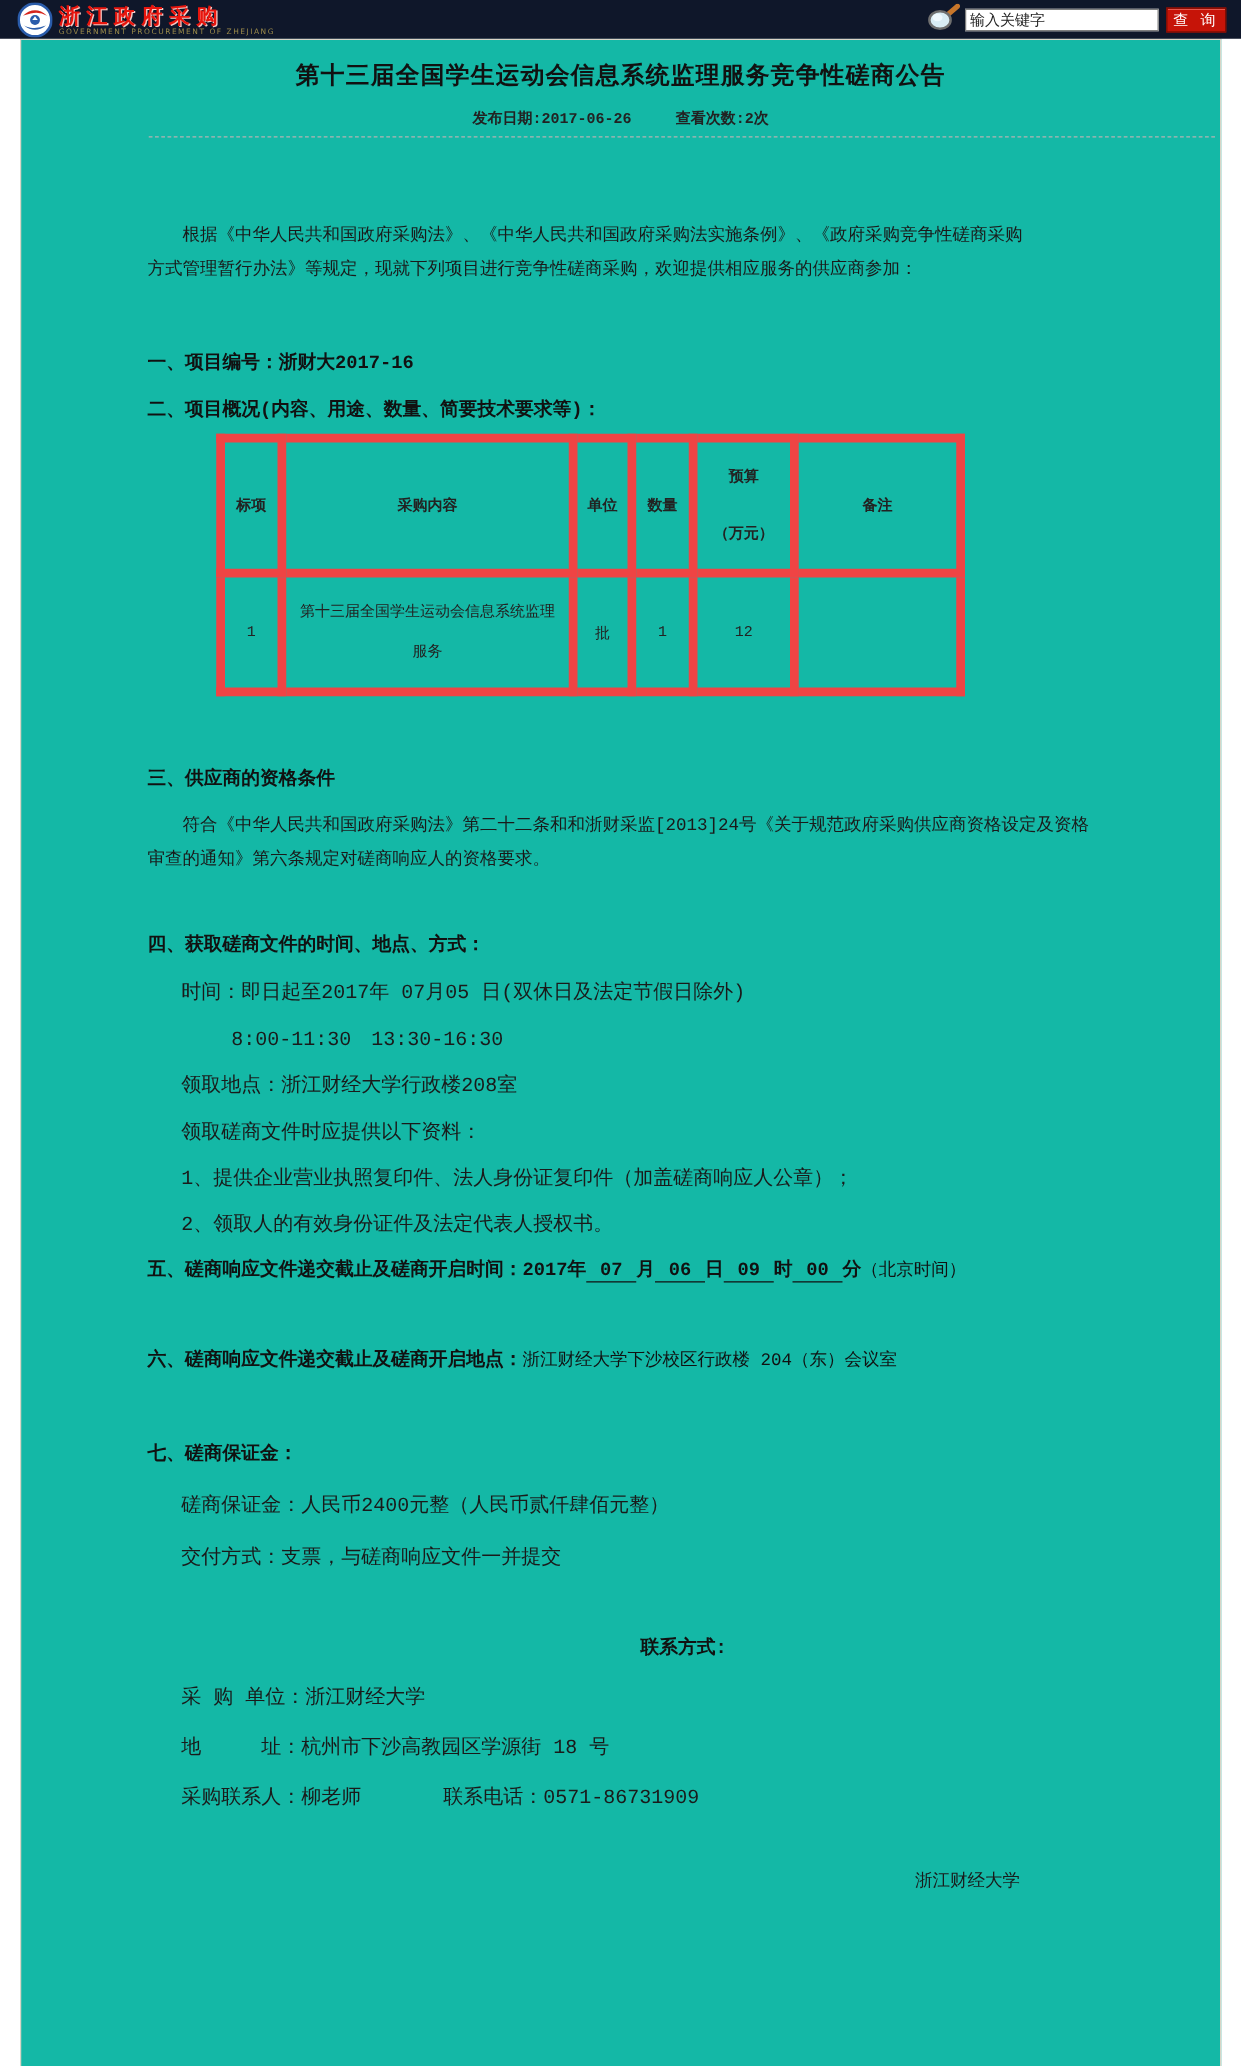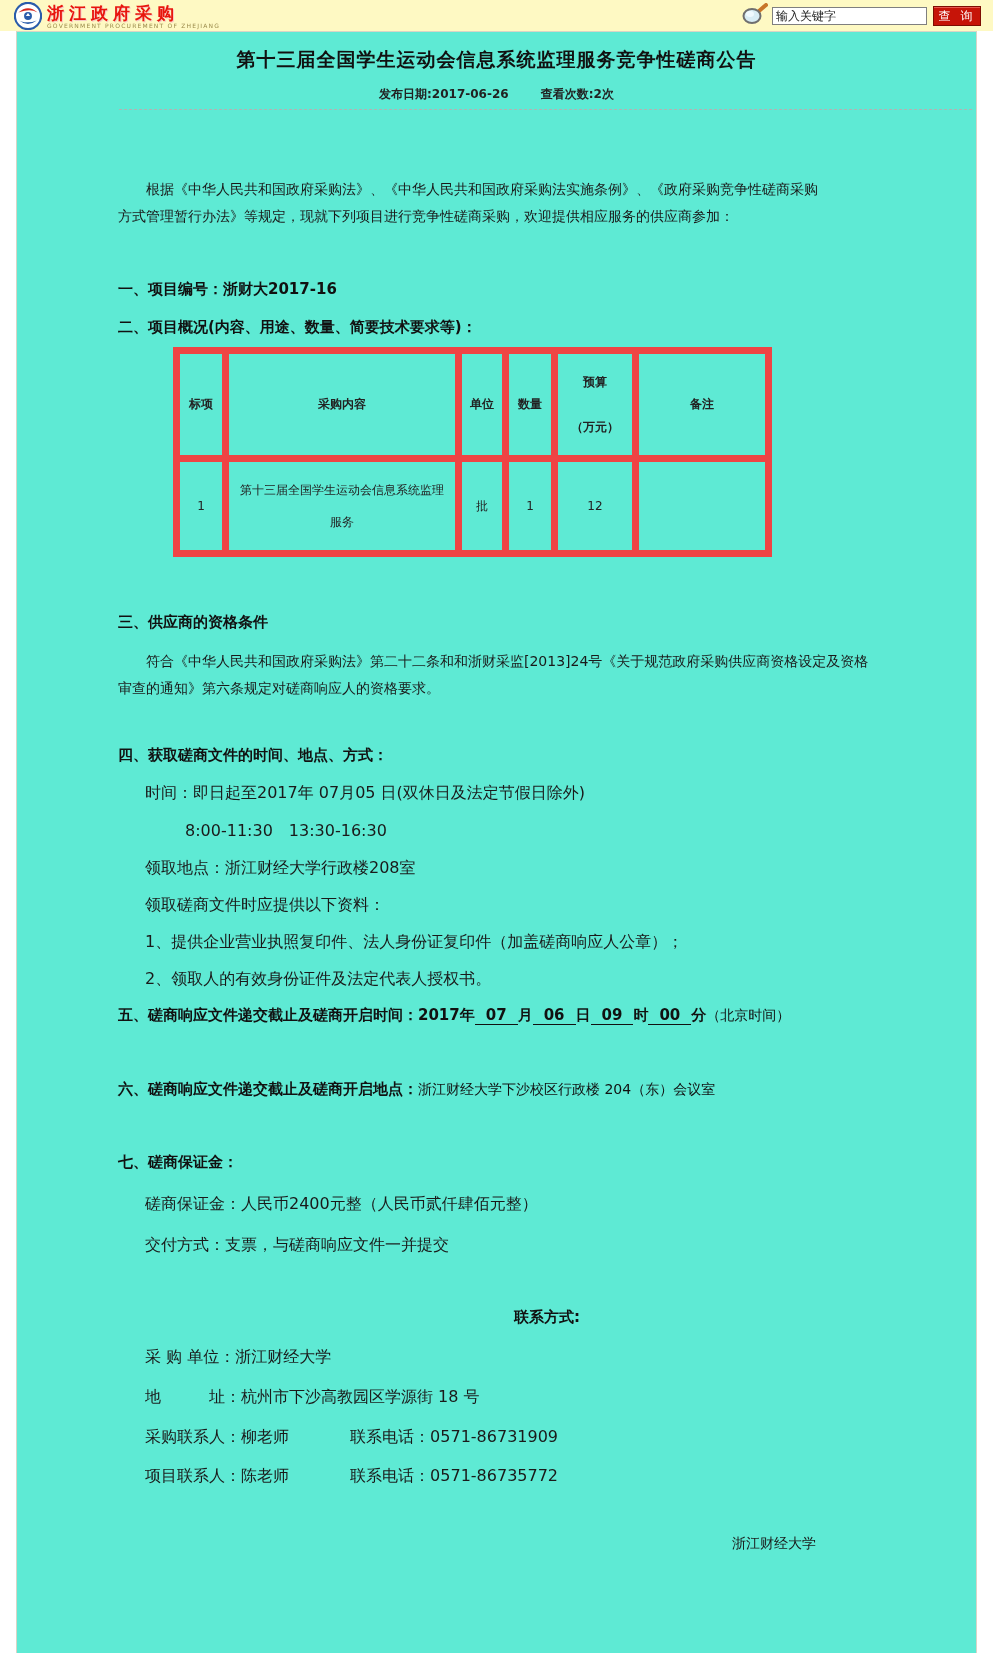--- a/index.html
+++ b/index.html
@@ -1,37 +1,37 @@
 <!DOCTYPE html>
 <html><head>
 <meta charset="utf-8">
 <style>
   * { margin:0; padding:0; box-sizing:border-box; }
   html,body { width:993px; background:#ffffff; font-family:"DejaVu Sans", sans-serif; }
   body { height:1653px; overflow:hidden; position:relative; }
 
   
-  .site-header { height:31px; background:#fef9c3; position:relative; }
+  .site-header { height:31px; background:#0f172a; position:relative; }
   .logo { position:absolute; left:14px; top:2px; display:flex; align-items:flex-start; cursor:pointer; }
   .logo-icon { width:28px; height:28px; display:block; }
   .logo-text { margin-left:5px; padding-top:2px; }
   .logo-title { color:#e8150d; font-weight:bold; font-size:17px; letter-spacing:5px; line-height:18px; white-space:nowrap;
                 text-shadow:1px 1px 0 #f7c9c5; }
   .logo-subtitle { color:#9a8a4a; font-size:6px; letter-spacing:1.2px; line-height:7px; white-space:nowrap; }
   .search-area { position:absolute; right:12px; top:3px; display:flex; align-items:center; }
   .search-icon { width:26px; height:22px; margin-right:4px; }
   .search-input { width:155px; height:18px; border:1px solid #7f7f7f; background:#fff; font-size:12px;
                   padding:0 3px; color:#222; font-family:"DejaVu Sans", sans-serif; }
   .search-btn { margin-left:6px; width:48px; height:20px; background:#c61408; color:#fff; border:1px solid #7e0d02;
                 font-size:12px; letter-spacing:3px; line-height:18px; cursor:pointer; font-family:"DejaVu Sans", sans-serif;
                 box-shadow:inset 0 1px 0 #e8584e; }
 
   
-  .content { margin:0 16px; min-height:1622px; background:#5eead4; border:1px solid #d8d4c6; border-bottom:none;
-             color:#1a1a1a; }
+  .content { margin:0 16px; min-height:1622px; background:#14b8a6; border:1px solid #d8d4c6; border-bottom:none;
+             color:#1a1a1a;font-family:Liberation Mono, monospace; }
 
   .page-title { text-align:center; padding-top:15px; font-size:19px; font-weight:bold; color:#111; letter-spacing:1px; }
   .meta-line { text-align:center; margin-top:13px; font-size:12px; font-weight:bold; color:#222; }
   .meta-line span { margin:0 14px; }
   .dashed-divider { border-top:1px dashed #b3b3b3; height:0; margin:6px 4px 0 102px; }
 
   .intro { margin:66px 148px 0 101px; font-size:14px; line-height:27px; text-indent:2em; color:#1a1a1a; }
 
   .sec-heading { margin-left:101px; font-size:15px; font-weight:bold; color:#111; }
   .h-sec1 { margin-top:50px; }
@@ -167,19 +167,15 @@
   <div class="body-line gap22">磋商保证金：人民币2400元整（人民币贰仟肆佰元整）</div>
   <div class="body-line gap20">交付方式：支票，与磋商响应文件一并提交</div>
 
   <div class="sec-heading h-contact">联系方式:</div>
   <div class="body-line gap20">采 购 单位：浙江财经大学</div>
   <div class="body-line gap19">地　　　址：杭州市下沙高教园区学源街 18 号</div>
   <div class="body-line gap19 contact-pair">
     <span class="left-part">采购联系人：柳老师</span>
     <span>联系电话：0571-86731909</span>
   </div>
-  <div class="body-line gap18 contact-pair">
-    <span class="left-part">项目联系人：陈老师</span>
-    <span>联系电话：0571-86735772</span>
-  </div>
 
   <div class="footer-org">浙江财经大学</div>
 </div>
 
 </body></html>

